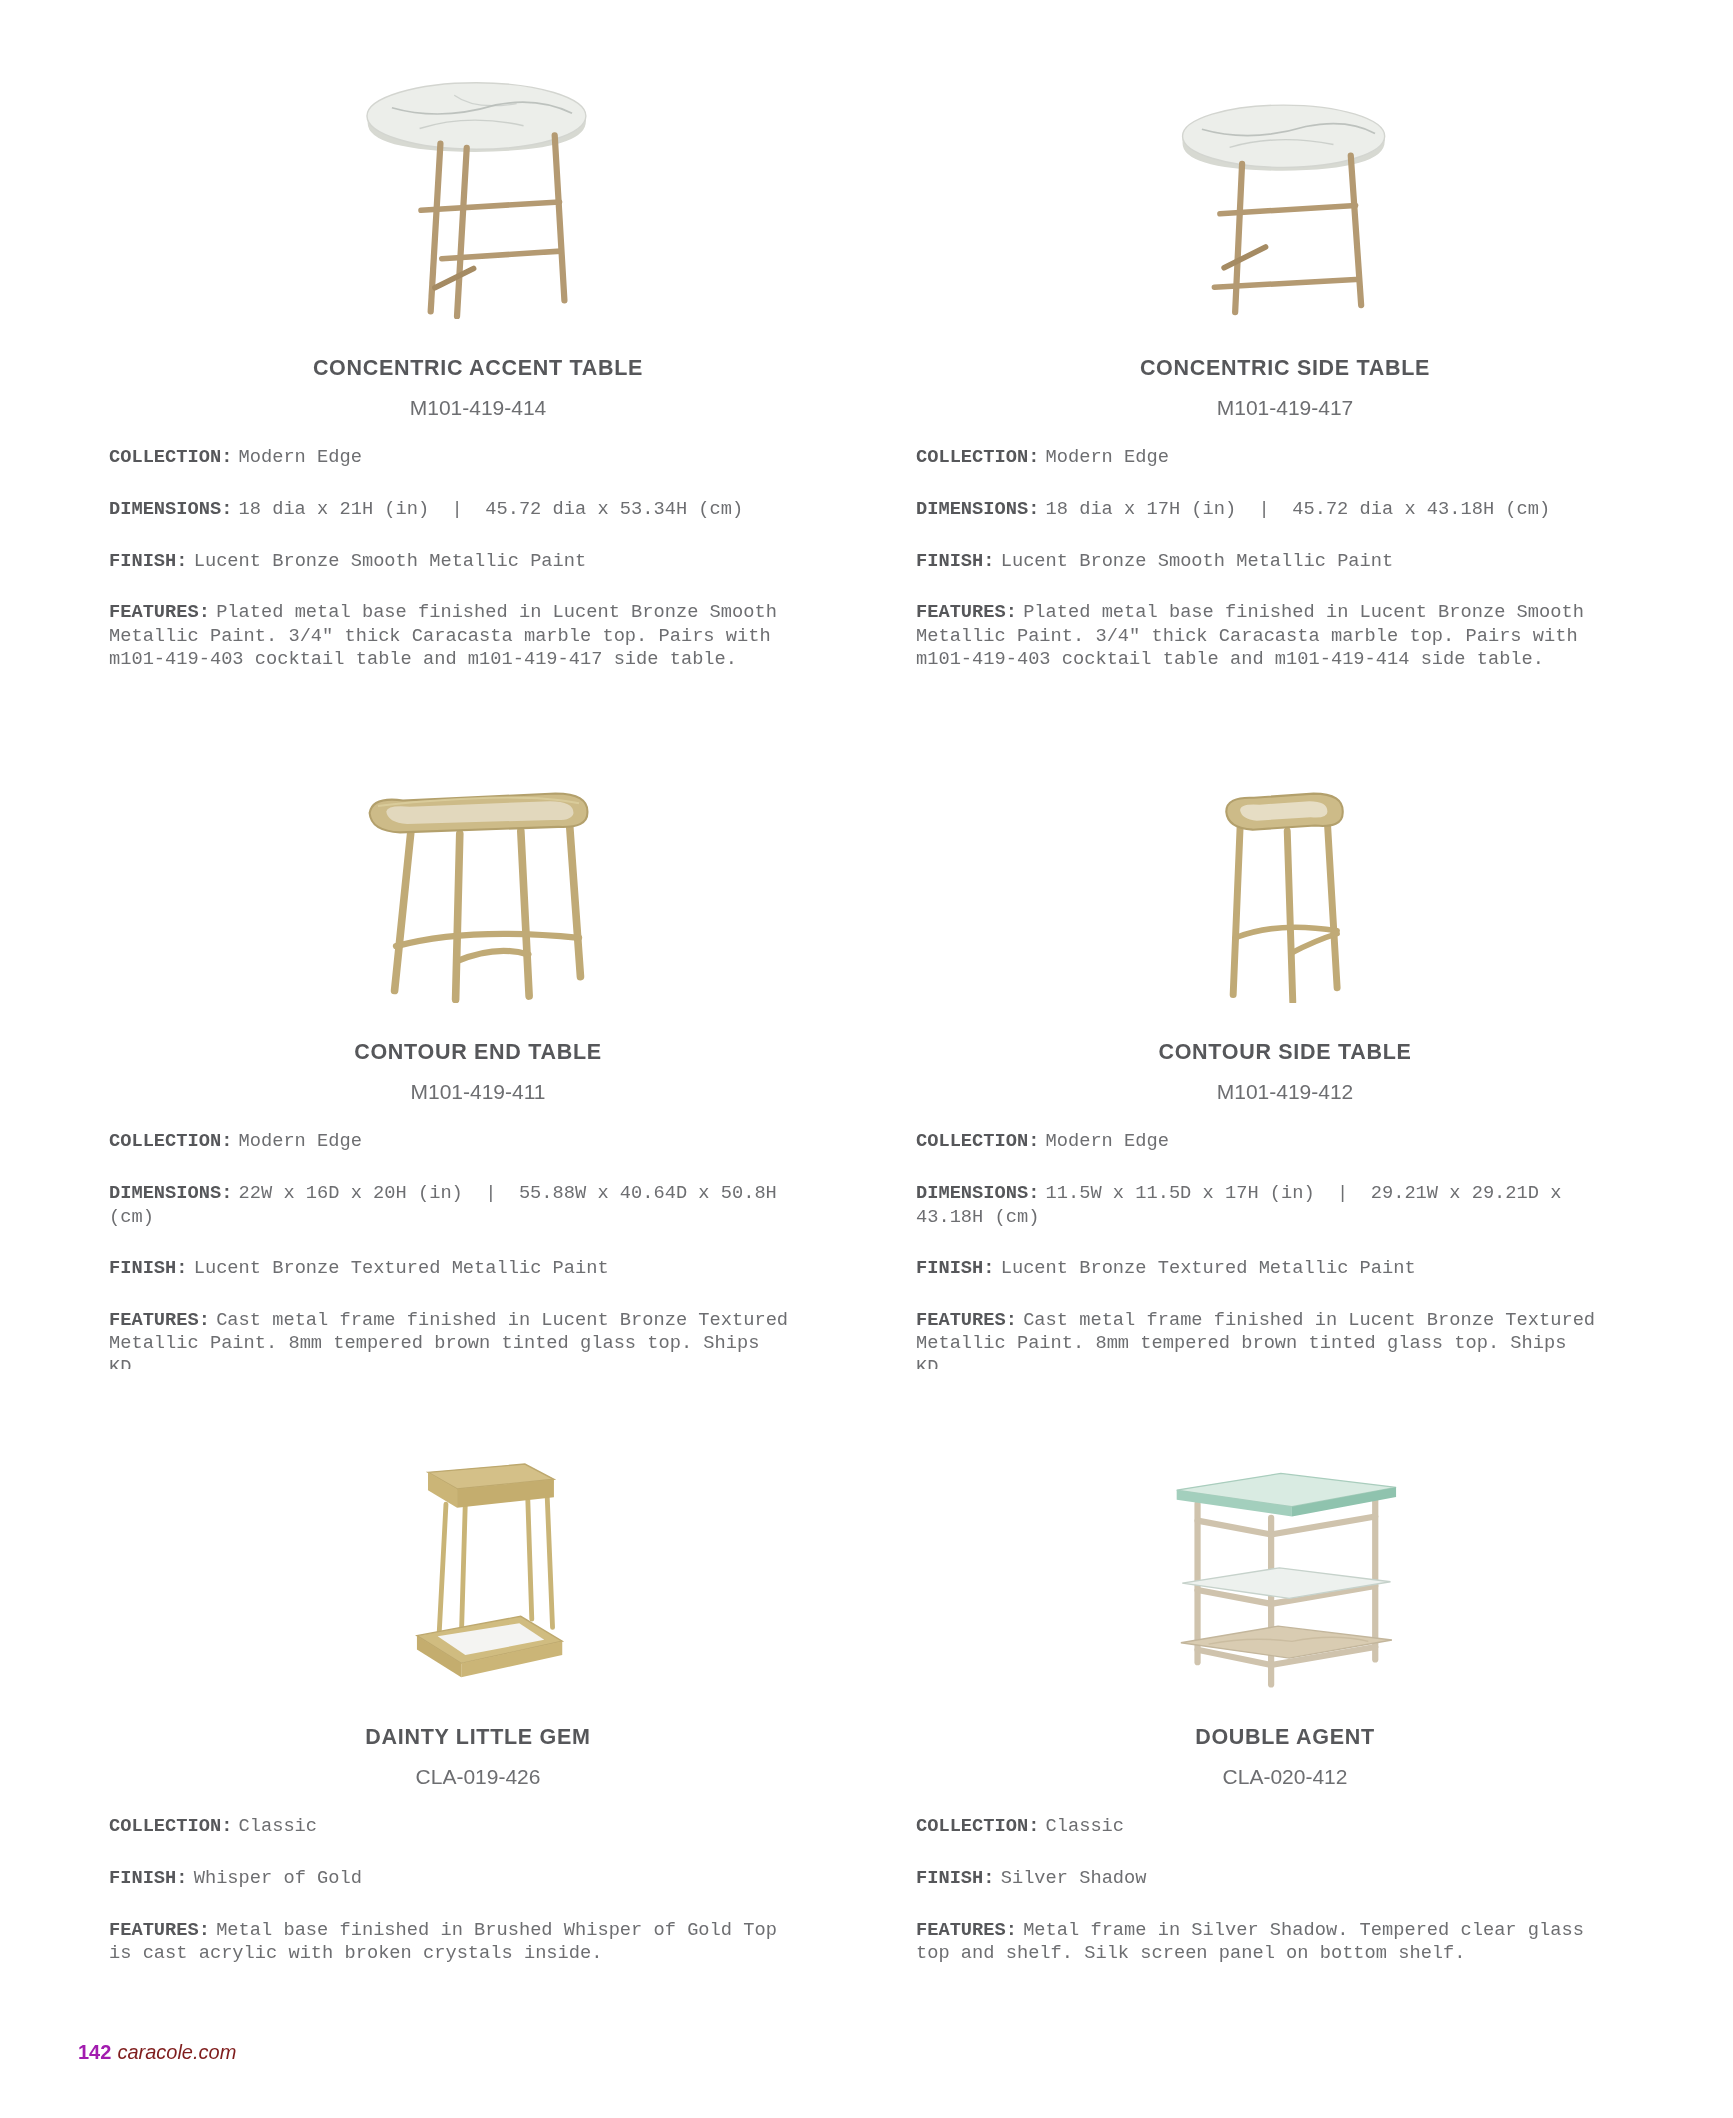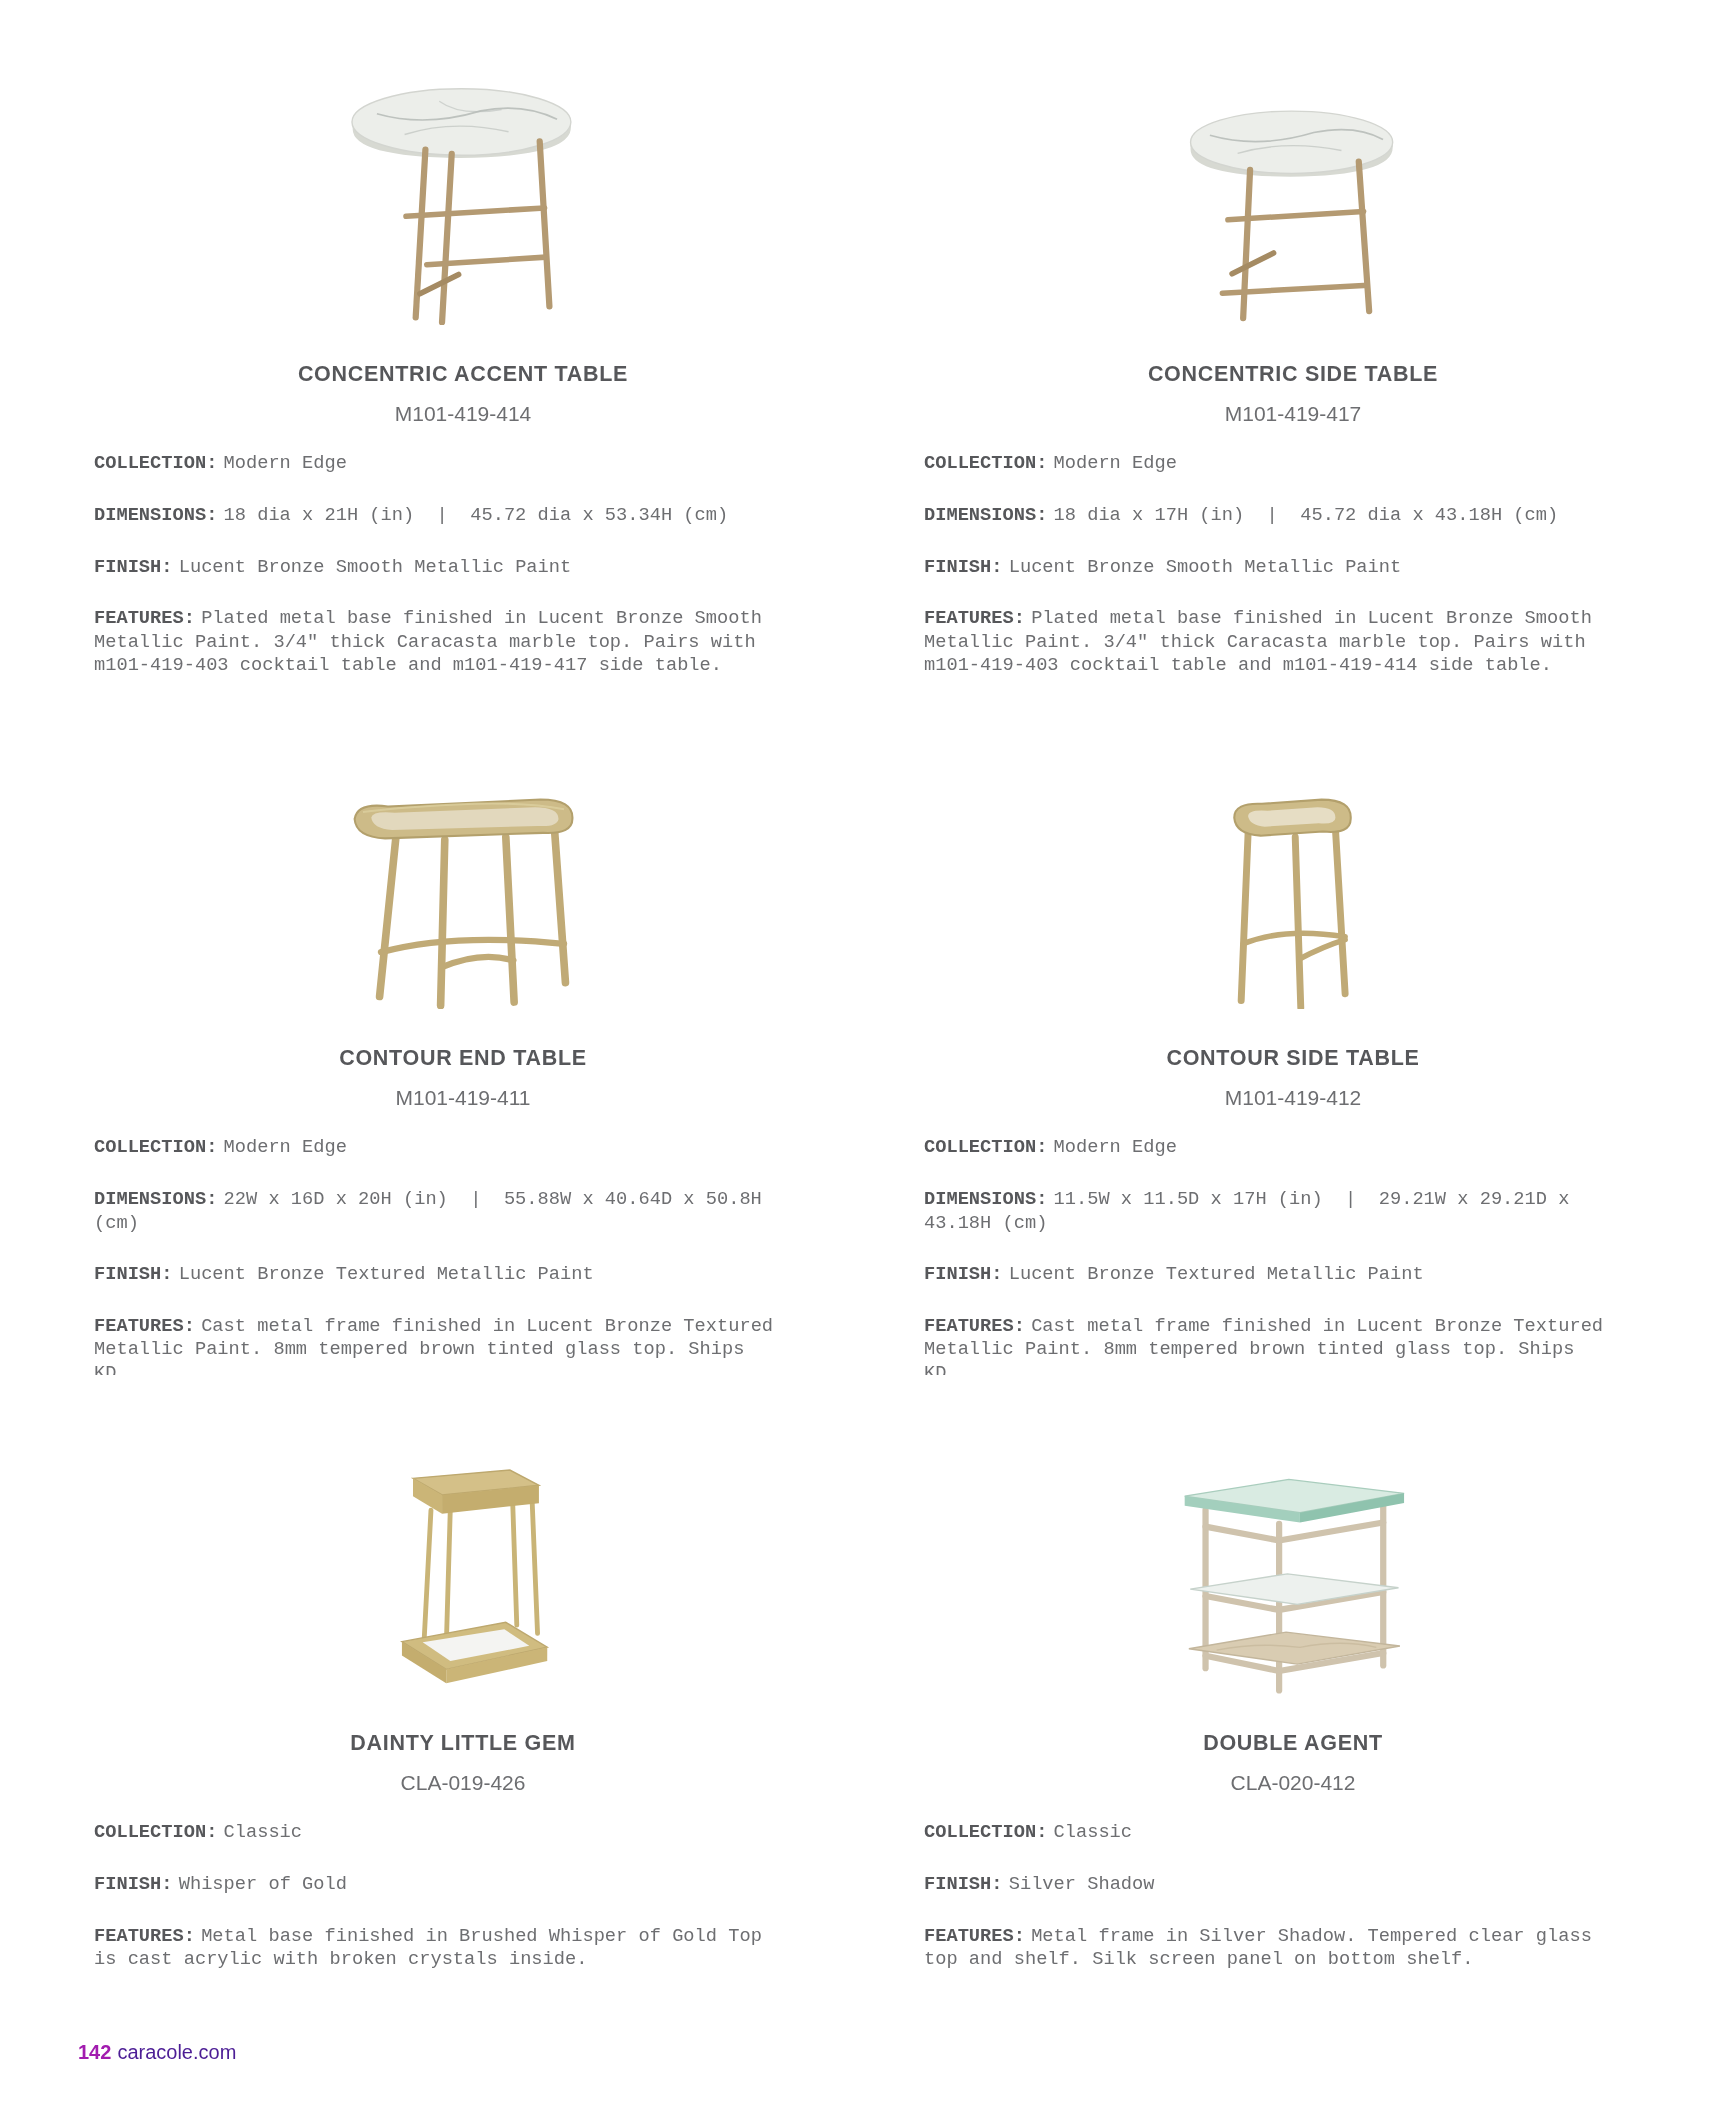--- a/index.html
+++ b/index.html
@@ -4,22 +4,23 @@
 <style>
   html,body{margin:0;padding:0;}
   body{
     width:1733px;height:2119px;background:#ffffff;position:relative;
     font-family:"Liberation Sans", sans-serif;color:#6d6e71;
     -webkit-font-smoothing:antialiased;
   }
   .grid{
     display:grid;
     grid-template-columns:738px 738px;
-    column-gap:92px;
-    padding:6px 94px;
+    column-gap:69px;
+    padding:0 94px;
+    margin-left:15px;
   }
   .product{overflow:hidden;}
   .product.r1{height:683px;}
   .product.r2{height:686px;}
   .product.r3{height:624px;}
   .product-image{
     display:flex;align-items:flex-end;justify-content:center;
   }
   .r1 .product-image{height:239px;margin-top:80px;margin-bottom:39px;}
   .r2 .product-image{height:215px;margin-top:105px;margin-bottom:39px;}
@@ -34,21 +35,21 @@
   .specs{margin-top:5.5px;}
   .spec{
     margin:28px 0 0 0;font-size:18.7px;line-height:23.6px;max-width:686px;font-family:Liberation Mono, monospace;
   }
   .spec strong{color:#56575a;font-weight:bold;margin-right:6.2px;}
   .spec .val{white-space:pre-wrap;}
   .footer{
     position:absolute;left:78px;top:2042px;font-size:20px;line-height:1;
   }
   .footer .pagenum{font-weight:bold;color:#a21caf;margin-right:6px;}
-  .footer .site{color:#4c1d95;}
+  .footer .site{color:#7f1d1d;font-style:italic;}
   svg{display:block;}
 </style>
 </head>
 <body>
 
 <main class="grid">
 
   <article class="product r1">
     <div class="product-image">
       <svg width="243" height="239" viewBox="0 0 350 345">

